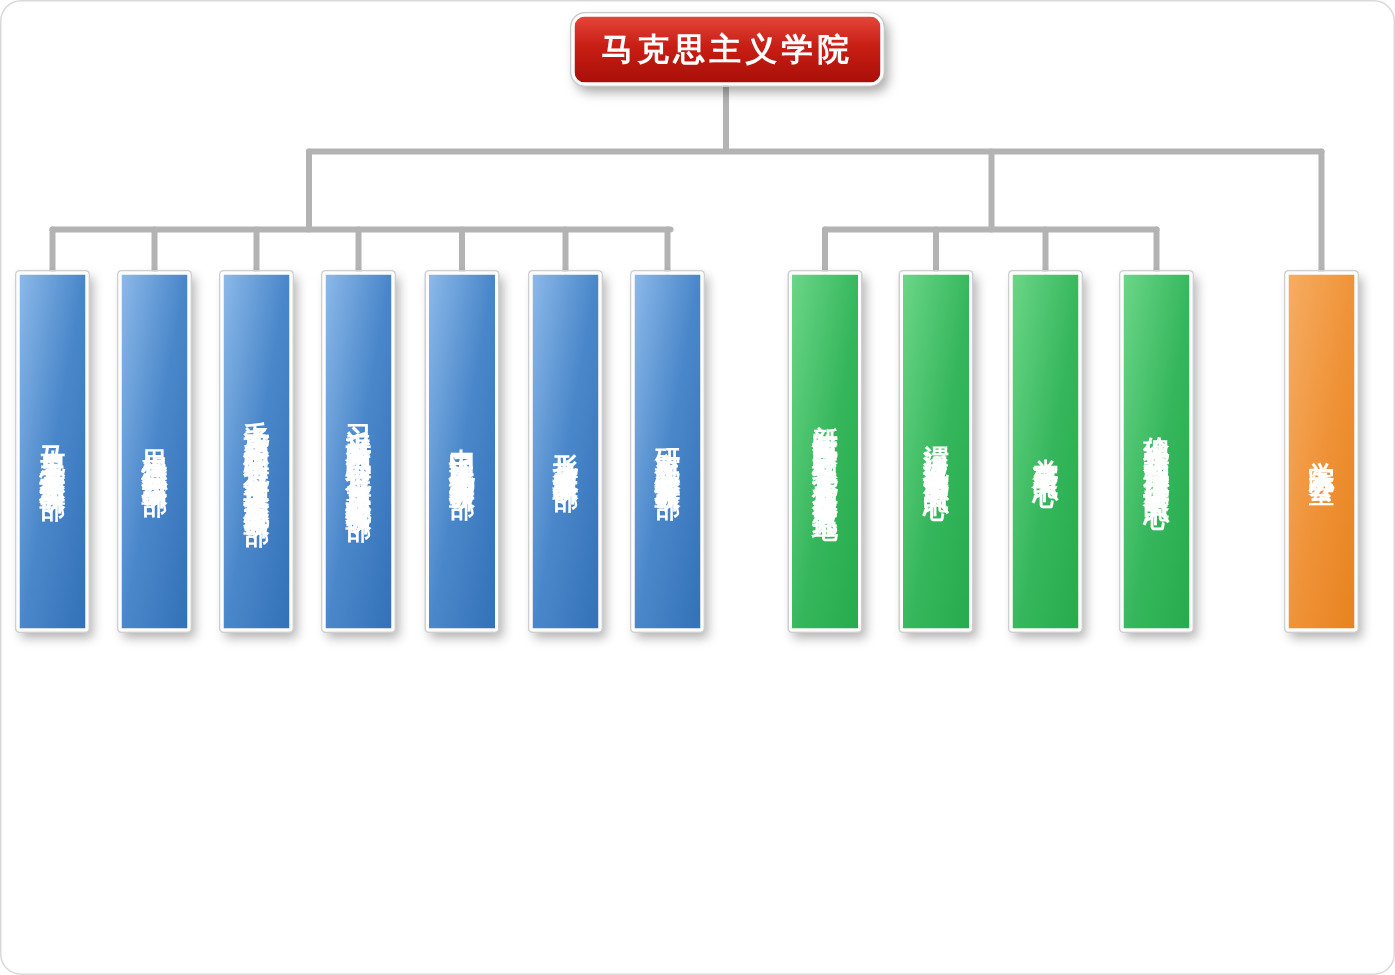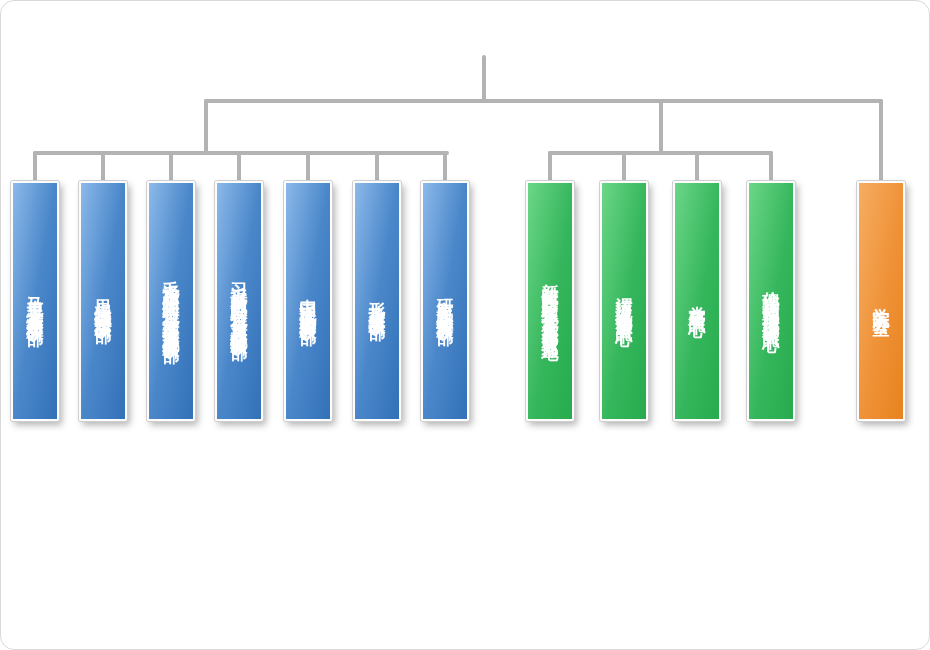--- a/index.html
+++ b/index.html
@@ -103,20 +103,23 @@
   <div class="line" style="left:374px; top:150px; width:4px; height:32px;"></div>
   <div class="line" style="left:442px; top:150px; width:4px; height:32px;"></div>
   <div class="line" style="left:658px; top:98px;  width:4px;   height:56px;"></div>
   <div class="line" style="left:547px; top:150px; width:225px; height:4px;"></div>
   <div class="line" style="left:547px; top:150px; width:4px; height:32px;"></div>
   <div class="line" style="left:621px; top:150px; width:4px; height:32px;"></div>
   <div class="line" style="left:694px; top:150px; width:4px; height:32px;"></div>
   <div class="line" style="left:768px; top:150px; width:4px; height:32px;"></div>
   <div class="line" style="left:878px; top:98px; width:4px; height:84px;"></div>
 
+  <div class="root-node">
+    <span>马克思主义学院</span>
+  </div>
 
   <div class="node blue p1">
     <span class="vtext">马克思主义基本原理教研部</span>
   </div>
   <div class="node blue p2">
     <span class="vtext">思想道德与法治教研部</span>
   </div>
   <div class="node blue p3">
     <span class="vtext">毛泽东思想和中国特色社会主义理论体系概论教研部</span>
   </div>

